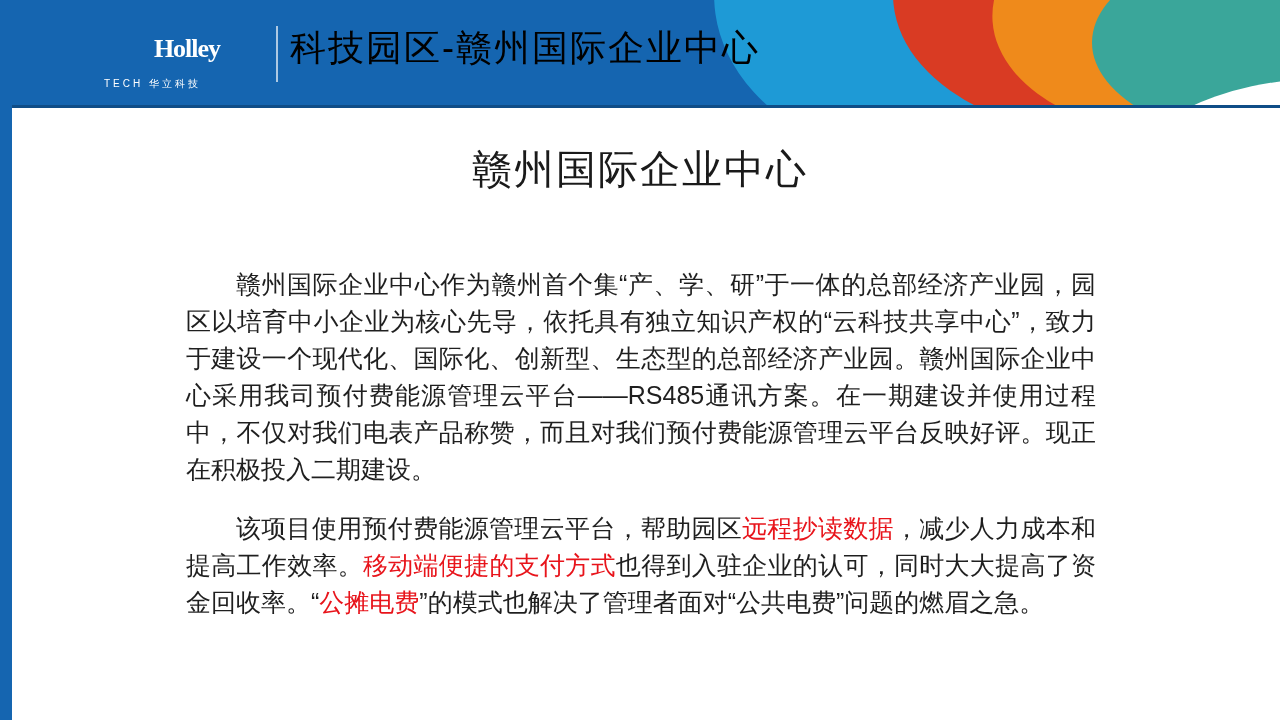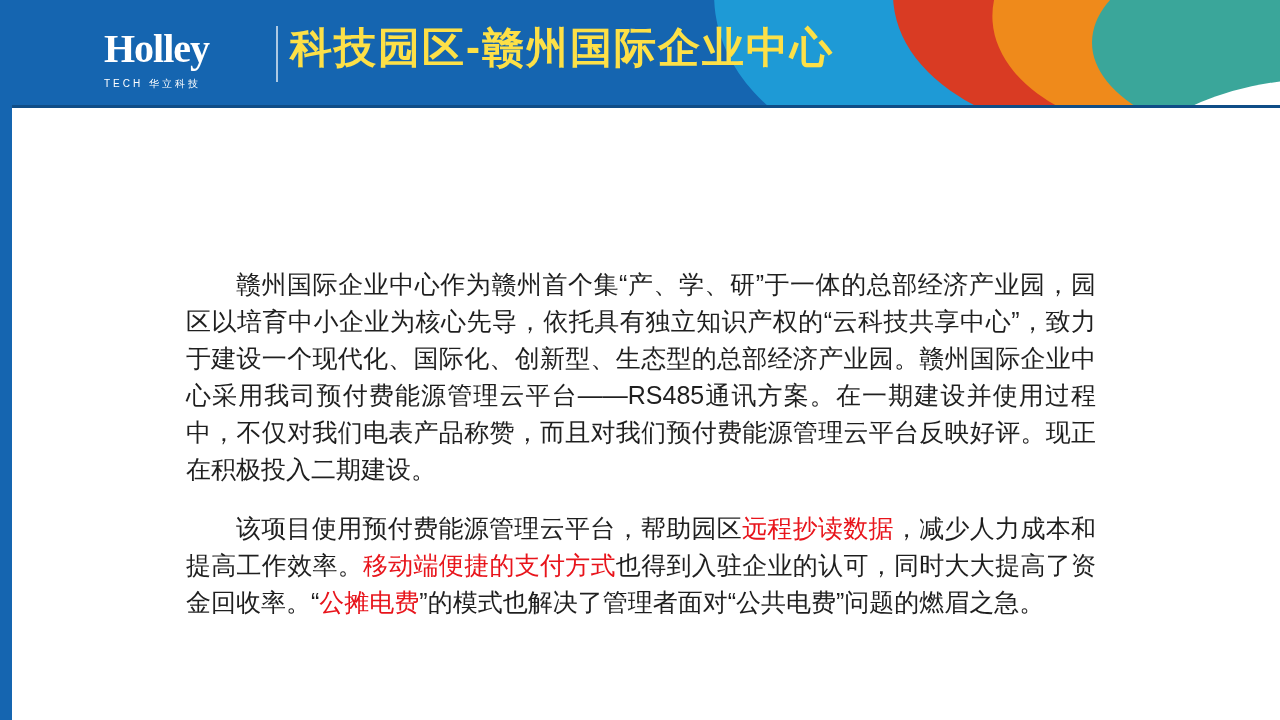--- a/index.html
+++ b/index.html
@@ -85,48 +85,49 @@
   
   .logo {
     position: absolute;
     left: 92px;
     top: 30px;
     width: 166px;
     height: 52px;
     color: #ffffff;
   }
   .logo-mark {
-    font-size: 40px;
+    font-size: 26px;
     font-weight: bold;
     letter-spacing: -1px;
     line-height: 38px;
     font-family: "Liberation Serif", "DejaVu Serif", serif;
+    text-align: center;
   }
   .logo-sub {
     margin-top: 10px;
     font-size: 10px;
     letter-spacing: 3px;
     line-height: 12px;
   }
   .logo-divider {
     position: absolute;
     left: 264px;
     top: 26px;
     width: 2px;
     height: 56px;
     background: rgba(255,255,255,0.65);
   }
   .header-title {
     position: absolute;
     left: 278px;
     top: 48px;
     transform: translateY(-50%);
-    color: #fde047;
-    font-size: 42px;
-    font-weight: bold;
+    color: #000000;
+    font-size: 36px;
+    font-weight: normal;
     letter-spacing: 2px;
     white-space: nowrap;
   }
   .header-bottom-rule {
     position: absolute;
     left: 0;
     top: 105px;
     width: 1280px;
     height: 3px;
     background: #0f4d87;
@@ -179,20 +180,21 @@
 
     <div class="logo">
       <div class="logo-mark">Holley</div>
       <div class="logo-sub">TECH 华立科技</div>
     </div>
     <div class="logo-divider"></div>
     <div class="header-title">科技园区-赣州国际企业中心</div>
     <div class="header-bottom-rule"></div>
   </div>
 
+  <div class="slide-title">赣州国际企业中心</div>
 
   <div class="content">
     <p class="para">赣州国际企业中心作为赣州首个集“产、学、研”于一体的总部经济产业园，园区以培育中小企业为核心先导，依托具有独立知识产权的“云科技共享中心”，致力于建设一个现代化、国际化、创新型、生态型的总部经济产业园。赣州国际企业中心采用我司预付费能源管理云平台——RS485通讯方案。在一期建设并使用过程中，不仅对我们电表产品称赞，而且对我们预付费能源管理云平台反映好评。现正在积极投入二期建设。</p>
     <p class="para">
       <span>该项目使用预付费能源管理云平台，帮助园区</span><span class="hl">远程抄读数据</span><span>，减少人力成本和提高工作效率。</span><span class="hl">移动端便捷的支付方式</span><span>也得到入驻企业的认可，同时大大提高了资金回收率。“</span><span class="hl">公摊电费</span><span>”的模式也解决了管理者面对“公共电费”问题的燃眉之急。</span>
     </p>
   </div>
 
 </div>
 

